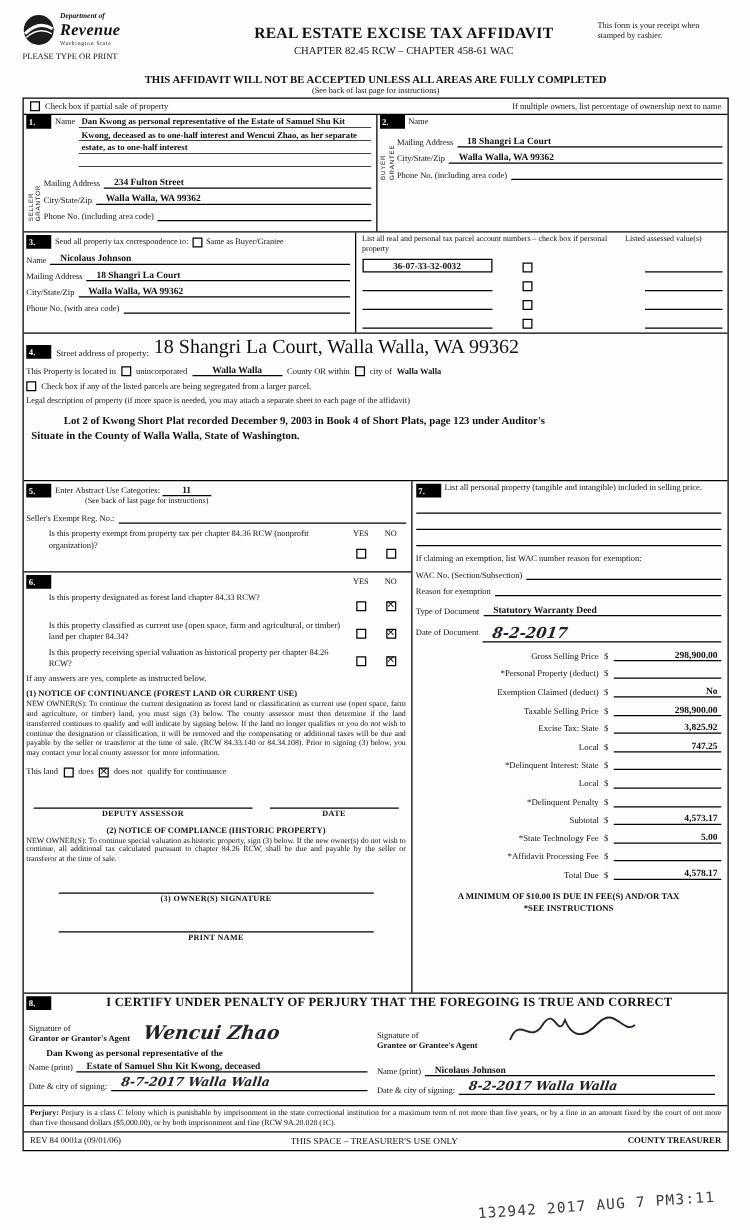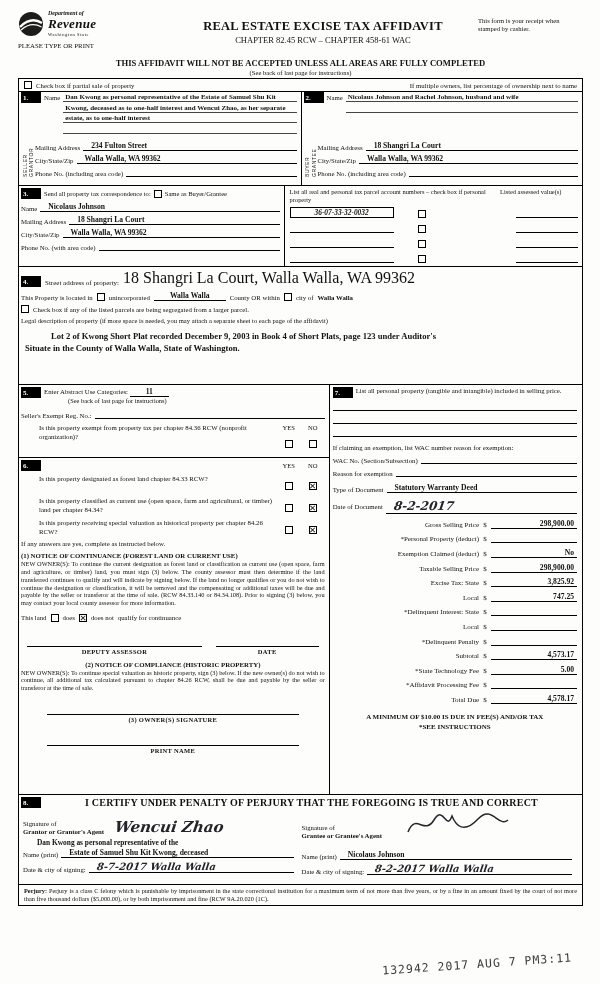--- a/index.html
+++ b/index.html
@@ -52,21 +52,21 @@
   .fields { flex:1; }
 
   
   .sec3 { border-top:1px solid #000; display:flex; min-height:68px; }
   .s3-left { width:47%; padding:2px 4px 3px 2px; }
   .s3-top { display:flex; align-items:center; gap:3px; font-size:6.6px; flex-wrap:wrap; }
   .s3-right { flex:1; border-left:1px solid #000; padding:2px 4px 3px 5px; }
   .s3-head { display:flex; gap:6px; }
   .s3-head .ph { flex:1; font-size:6.4px; line-height:7.6px; }
   .s3-head .ah { width:78px; font-size:6.4px; line-height:7.6px; }
-  .prow { display:flex; align-items:flex-end; gap:24px; margin-top:4px;font-style:italic; }
+  .prow { display:flex; align-items:flex-end; gap:24px; margin-top:4px; }
   .pnum { width:104px; font-size:7.4px; font-weight:bold; text-align:center; min-height:11px; border-bottom:1px solid #000; }
   .pnum.boxed { border:1px solid #000; }
   .aline { width:62px; border-bottom:1px solid #000; min-height:10px; margin-left:auto; }
 
   
   .sec4 { border-top:1px solid #000; min-height:118px; padding:2px 4px 4px 2px; }
   .s4row1 { display:flex; align-items:flex-end; gap:4px; }
   .s4row1 .lab { font-size:7px; }
   .s4row2 { display:flex; align-items:flex-end; gap:4px; font-size:6.8px; margin-top:4px; flex-wrap:nowrap; }
   .ufill { border-bottom:1px solid #000; font-weight:bold; font-size:7.6px; padding:0 16px; }
@@ -199,23 +199,20 @@
                 <span class="lab">Phone No. (including area code)</span>
                 <span class="fill"></span>
               </div>
           </div>
         </div>
       </div>
       <div class="half">
         <div class="half-top">
           <span class="tab">2.</span>
           <span class="nlab">Name</span>
-          <div class="nwrap">
-              <div class="ruled h2">Nicolaus Johnson and Rachel Johnson, husband and wife</div>
-            </div>
         </div>
         <div class="half-body">
           <div class="vcol">
             <span class="vtxt">BUYER</span>
             <span class="vtxt">GRANTEE</span>
           </div>
           <div class="fields">
             <div class="frow">
                 <span class="lab">Mailing Address</span>
                 <span class="fill">18 Shangri La Court</span>
@@ -544,16 +541,21 @@
               <span class="fill"><span class="hand" style="font-size:10px">8-2-2017   Walla Walla</span></span>
             </div>
         </div>
       </div>
     </div>
 
     <div class="perjury">
       <span class="bold">Perjury:</span>
       <span>Perjury is a class C felony which is punishable by imprisonment in the state correctional institution for a maximum term of not more than five years, or by a fine in an amount fixed by the court of not more than five thousand dollars ($5,000.00), or by both imprisonment and fine (RCW 9A.20.020 (1C).</span>
     </div>
+    <div class="footrow">
+      <span>REV 84 0001a (09/01/06)</span>
+      <span class="foot-mid">THIS SPACE – TREASURER'S USE ONLY</span>
+      <span class="foot-right">COUNTY TREASURER</span>
+    </div>
   </div>
 
   <div class="stamp">132942 2017 AUG 7 PM3:11</div>
 </div>
 
 </body></html>

